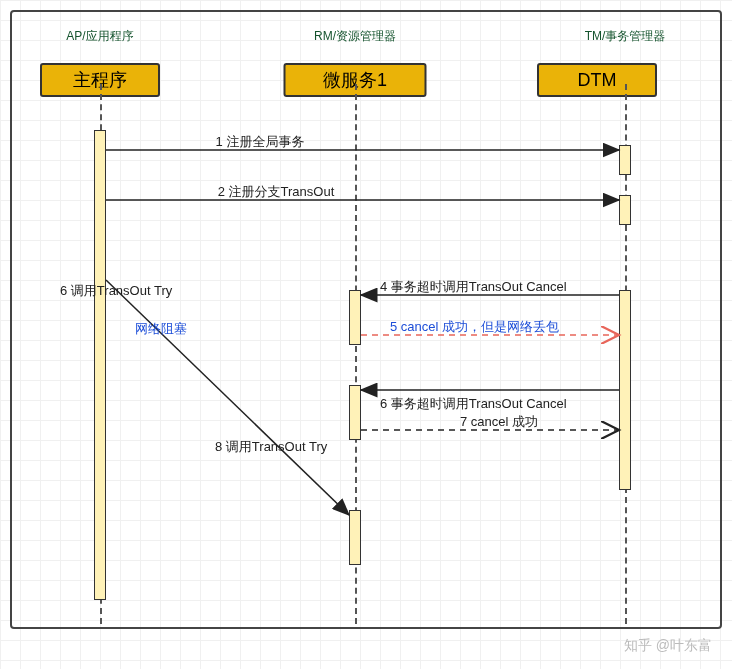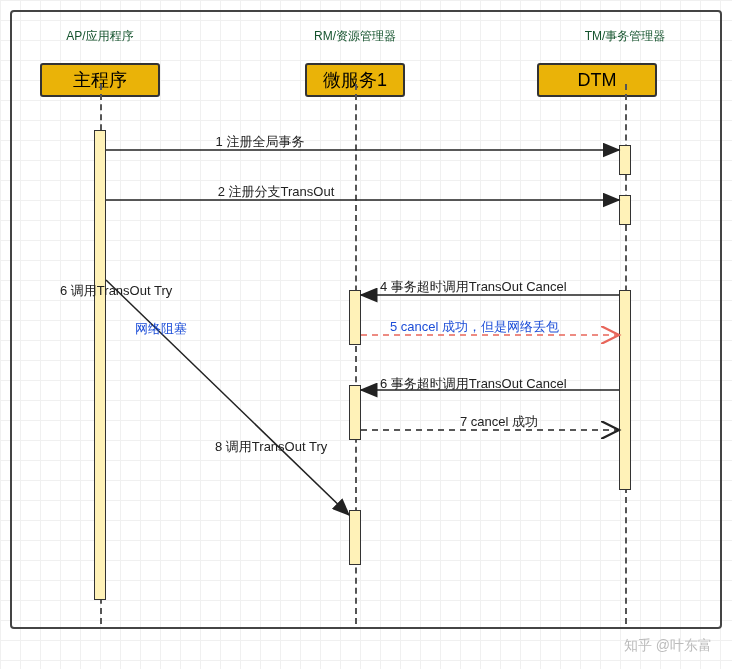--- a/index.html
+++ b/index.html
@@ -87,21 +87,21 @@
 </head>
 <body>
 
 <div class="grid"></div>
 <div class="border-frame"></div>
 
 <div class="role-label" style="left:100px">AP/应用程序</div>
 <div class="role-box" style="left:100px;width:120px">主程序</div>
 
 <div class="role-label" style="left:355px">RM/资源管理器</div>
-<div class="role-box" style="left:355px;width:100px">微服务1</div>
+<div class="role-box" style="left:355px;width:143px">微服务1</div>
 
 <div class="role-label" style="left:625px">TM/事务管理器</div>
 <div class="role-box" style="left:597px;width:120px">DTM</div>
 
 <div class="lifeline" style="left:100px;height:540px"></div>
 <div class="lifeline" style="left:355px;height:540px"></div>
 <div class="lifeline" style="left:625px;height:540px"></div>
 
 <div class="activation" style="left:100px;top:130px;height:470px"></div>
 <div class="activation" style="left:625px;top:145px;height:30px"></div>
@@ -138,17 +138,17 @@
 
   <line x1="361" y1="430" x2="619" y2="430" stroke="#222" stroke-width="1.5" stroke-dasharray="6,5" marker-end="url(#ahOpen)"></line>
 </svg>
 
 <div class="msg-label" style="left:260px;top:133px;transform:translateX(-50%)">1 注册全局事务</div>
 <div class="msg-label" style="left:276px;top:183px;transform:translateX(-50%)">2 注册分支TransOut</div>
 <div class="msg-label" style="left:60px;top:282px">6 调用TransOut Try</div>
 <div class="msg-label red" style="left:135px;top:320px">网络阻塞</div>
 <div class="msg-label" style="left:380px;top:278px">4 事务超时调用TransOut Cancel</div>
 <div class="msg-label red" style="left:390px;top:318px">5 cancel 成功，但是网络丢包</div>
-<div class="msg-label" style="left:380px;top:375px">6 事务超时调用TransOut Cancel</div>
+<div class="msg-label" style="left:380px;top:395px">6 事务超时调用TransOut Cancel</div>
 <div class="msg-label" style="left:460px;top:413px">7 cancel 成功</div>
 <div class="msg-label" style="left:215px;top:438px">8 调用TransOut Try</div>
 
 <div class="watermark">知乎 @叶东富</div>
 
 </body></html>

